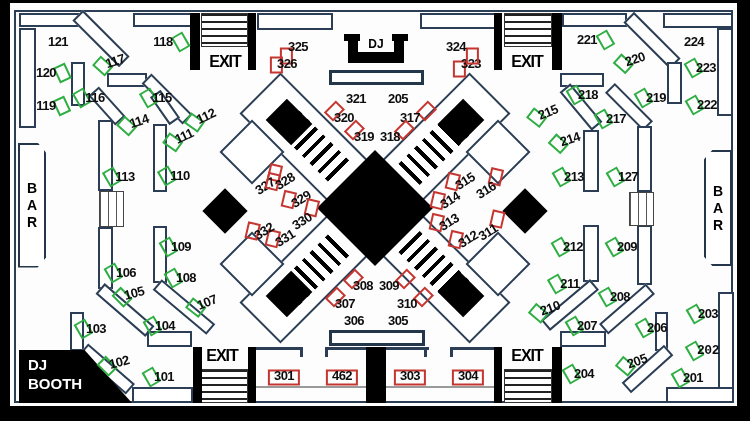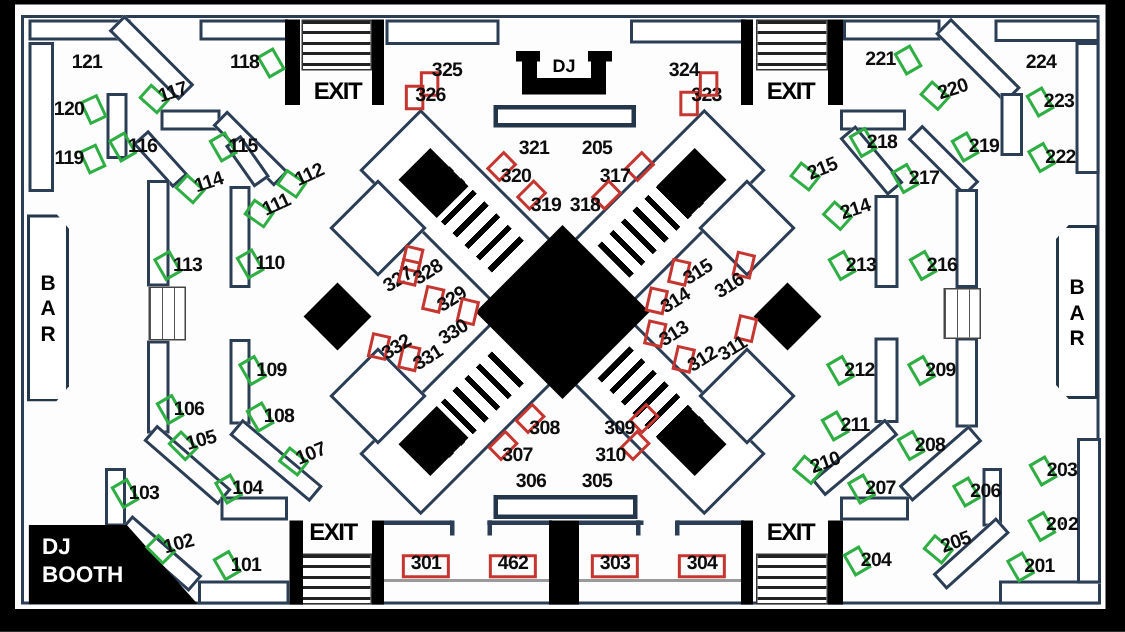--- a/index.html
+++ b/index.html
@@ -181,38 +181,38 @@
     <div class="table-label" style="left: 657px; top: 327px;"><span class="marker" style="width: 9px; height: 13px; left: calc(50% - 19.5px); top: calc(50% - 7.5px); border-color: rgb(46, 174, 67); transform: rotate(-30deg);"></span><span class="num">206</span></div>
     <div class="table-label" style="left: 587px; top: 325px;"><span class="marker" style="width: 9px; height: 13px; left: calc(50% - 19.5px); top: calc(50% - 7.5px); border-color: rgb(46, 174, 67); transform: rotate(-30deg);"></span><span class="num">207</span></div>
     <div class="table-label" style="left: 620px; top: 296px;"><span class="marker" style="width: 9px; height: 13px; left: calc(50% - 19.5px); top: calc(50% - 7.5px); border-color: rgb(46, 174, 67); transform: rotate(-30deg);"></span><span class="num">208</span></div>
     <div class="table-label" style="left: 627px; top: 246px;"><span class="marker" style="width: 9px; height: 13px; left: calc(50% - 19.5px); top: calc(50% - 7.5px); border-color: rgb(46, 174, 67); transform: rotate(-30deg);"></span><span class="num">209</span></div>
     <div class="table-label" style="left: 550px; top: 308px; transform: translate(-50%, -50%) rotate(-20deg);"><span class="marker" style="width: 9px; height: 13px; left: calc(50% - 19.5px); top: calc(50% - 7.5px); border-color: rgb(46, 174, 67); transform: rotate(-30deg);"></span><span class="num">210</span></div>
     <div class="table-label" style="left: 570px; top: 283px;"><span class="marker" style="width: 9px; height: 13px; left: calc(50% - 19.5px); top: calc(50% - 7.5px); border-color: rgb(46, 174, 67); transform: rotate(-30deg);"></span><span class="num">211</span></div>
     <div class="table-label" style="left: 573px; top: 246px;"><span class="marker" style="width: 9px; height: 13px; left: calc(50% - 19.5px); top: calc(50% - 7.5px); border-color: rgb(46, 174, 67); transform: rotate(-30deg);"></span><span class="num">212</span></div>
     <div class="table-label" style="left: 574px; top: 176px;"><span class="marker" style="width: 9px; height: 13px; left: calc(50% - 19.5px); top: calc(50% - 7.5px); border-color: rgb(46, 174, 67); transform: rotate(-30deg);"></span><span class="num">213</span></div>
     <div class="table-label" style="left: 570px; top: 139px; transform: translate(-50%, -50%) rotate(-18deg);"><span class="marker" style="width: 9px; height: 13px; left: calc(50% - 19.5px); top: calc(50% - 7.5px); border-color: rgb(46, 174, 67); transform: rotate(-30deg);"></span><span class="num">214</span></div>
     <div class="table-label" style="left: 548px; top: 112px; transform: translate(-50%, -50%) rotate(-22deg);"><span class="marker" style="width: 9px; height: 13px; left: calc(50% - 19.5px); top: calc(50% - 7.5px); border-color: rgb(46, 174, 67); transform: rotate(-30deg);"></span><span class="num">215</span></div>
-    <div class="table-label" style="left: 628px; top: 176px;"><span class="marker" style="width: 9px; height: 13px; left: calc(50% - 19.5px); top: calc(50% - 7.5px); border-color: rgb(46, 174, 67); transform: rotate(-30deg);"></span><span class="num">216</span></div>
+    <div class="table-label" style="left: 628px; top: 176px;"><span class="marker" style="width: 9px; height: 13px; left: calc(50% - 19.5px); top: calc(50% - 7.5px); border-color: rgb(46, 174, 67); transform: rotate(-30deg);"></span><span class="num">127</span></div>
     <div class="table-label" style="left: 616px; top: 118px;"><span class="marker" style="width: 9px; height: 13px; left: calc(50% - 19.5px); top: calc(50% - 7.5px); border-color: rgb(46, 174, 67); transform: rotate(-30deg);"></span><span class="num">217</span></div>
     <div class="table-label" style="left: 588px; top: 94px;"><span class="marker" style="width: 9px; height: 13px; left: calc(50% - 19.5px); top: calc(50% - 7.5px); border-color: rgb(46, 174, 67); transform: rotate(-30deg);"></span><span class="num">218</span></div>
     <div class="table-label" style="left: 656px; top: 97px;"><span class="marker" style="width: 9px; height: 13px; left: calc(50% - 19.5px); top: calc(50% - 7.5px); border-color: rgb(46, 174, 67); transform: rotate(-30deg);"></span><span class="num">219</span></div>
     <div class="table-label" style="left: 635px; top: 59px; transform: translate(-50%, -50%) rotate(-18deg);"><span class="marker" style="width: 9px; height: 13px; left: calc(50% - 19.5px); top: calc(50% - 7.5px); border-color: rgb(46, 174, 67); transform: rotate(-30deg);"></span><span class="num">220</span></div>
     <div class="table-label" style="left: 587px; top: 39px;"><span class="marker" style="width: 9px; height: 13px; left: calc(50% + 11.5px); top: calc(50% - 7.5px); border-color: rgb(46, 174, 67); transform: rotate(-30deg);"></span><span class="num">221</span></div>
     <div class="table-label" style="left: 707px; top: 104px;"><span class="marker" style="width: 9px; height: 13px; left: calc(50% - 19.5px); top: calc(50% - 7.5px); border-color: rgb(46, 174, 67); transform: rotate(-30deg);"></span><span class="num">222</span></div>
     <div class="table-label" style="left: 706px; top: 67px;"><span class="marker" style="width: 9px; height: 13px; left: calc(50% - 19.5px); top: calc(50% - 7.5px); border-color: rgb(46, 174, 67); transform: rotate(-30deg);"></span><span class="num">223</span></div>
     <div class="table-label" style="left: 694px; top: 41px;"><span class="num">224</span></div>
     <div class="table-label" style="left: 284px; top: 375px;"><span class="marker" style="width: 28px; height: 12px; left: calc(50% - 16px); top: calc(50% - 6px); border-color: rgb(198, 54, 49); transform: rotate(0deg);"></span><span class="num">301</span></div>
     <div class="table-label" style="left: 342px; top: 375px;"><span class="marker" style="width: 28px; height: 12px; left: calc(50% - 16px); top: calc(50% - 6px); border-color: rgb(198, 54, 49); transform: rotate(0deg);"></span><span class="num">462</span></div>
     <div class="table-label" style="left: 410px; top: 375px;"><span class="marker" style="width: 28px; height: 12px; left: calc(50% - 16px); top: calc(50% - 6px); border-color: rgb(198, 54, 49); transform: rotate(0deg);"></span><span class="num">303</span></div>
     <div class="table-label" style="left: 468px; top: 375px;"><span class="marker" style="width: 28px; height: 12px; left: calc(50% - 16px); top: calc(50% - 6px); border-color: rgb(198, 54, 49); transform: rotate(0deg);"></span><span class="num">304</span></div>
     <div class="table-label" style="left: 398px; top: 320px;"><span class="num">305</span></div>
     <div class="table-label" style="left: 354px; top: 320px;"><span class="num">306</span></div>
     <div class="table-label" style="left: 345px; top: 303px;"><span class="marker" style="width: 9px; height: 13px; left: calc(50% - 16.5px); top: calc(50% - 14.5px); border-color: rgb(198, 54, 49); transform: rotate(45deg);"></span><span class="num">307</span></div>
     <div class="table-label" style="left: 363px; top: 285px;"><span class="marker" style="width: 9px; height: 13px; left: calc(50% - 16.5px); top: calc(50% - 14.5px); border-color: rgb(198, 54, 49); transform: rotate(45deg);"></span><span class="num">308</span></div>
-    <div class="table-label" style="left: 389px; top: 285px; margin-left: 24px;"><span class="marker" style="width: 9px; height: 13px; left: calc(50% + 9.5px); top: calc(50% - 14.5px); border-color: rgb(198, 54, 49); transform: rotate(45deg);"></span><span class="num">309</span></div>
+    <div class="table-label" style="left: 389px; top: 285px;"><span class="marker" style="width: 9px; height: 13px; left: calc(50% + 9.5px); top: calc(50% - 14.5px); border-color: rgb(198, 54, 49); transform: rotate(45deg);"></span><span class="num">309</span></div>
     <div class="table-label" style="left: 407px; top: 303px;"><span class="marker" style="width: 9px; height: 13px; left: calc(50% + 9.5px); top: calc(50% - 14.5px); border-color: rgb(198, 54, 49); transform: rotate(45deg);"></span><span class="num">310</span></div>
     <div class="table-label" style="left: 488px; top: 232px; transform: translate(-50%, -50%) rotate(-32deg);"><span class="marker" style="width: 9px; height: 13px; left: calc(50% + 8.5px); top: calc(50% - 14.5px); border-color: rgb(198, 54, 49); transform: rotate(45deg);"></span><span class="num">311</span></div>
     <div class="table-label" style="left: 468px; top: 239px; transform: translate(-50%, -50%) rotate(-32deg);"><span class="marker" style="width: 9px; height: 13px; left: calc(50% - 17.5px); top: calc(50% - 14.5px); border-color: rgb(198, 54, 49); transform: rotate(45deg);"></span><span class="num">312</span></div>
     <div class="table-label" style="left: 449px; top: 222px; transform: translate(-50%, -50%) rotate(-32deg);"><span class="marker" style="width: 9px; height: 13px; left: calc(50% - 17.5px); top: calc(50% - 14.5px); border-color: rgb(198, 54, 49); transform: rotate(45deg);"></span><span class="num">313</span></div>
     <div class="table-label" style="left: 450px; top: 200px; transform: translate(-50%, -50%) rotate(-32deg);"><span class="marker" style="width: 9px; height: 13px; left: calc(50% - 17.5px); top: calc(50% - 14.5px); border-color: rgb(198, 54, 49); transform: rotate(45deg);"></span><span class="num">314</span></div>
     <div class="table-label" style="left: 465px; top: 181px; transform: translate(-50%, -50%) rotate(-32deg);"><span class="marker" style="width: 9px; height: 13px; left: calc(50% - 17.5px); top: calc(50% - 14.5px); border-color: rgb(198, 54, 49); transform: rotate(45deg);"></span><span class="num">315</span></div>
     <div class="table-label" style="left: 486px; top: 190px; transform: translate(-50%, -50%) rotate(-32deg);"><span class="marker" style="width: 9px; height: 13px; left: calc(50% + 8.5px); top: calc(50% - 14.5px); border-color: rgb(198, 54, 49); transform: rotate(45deg);"></span><span class="num">316</span></div>
     <div class="table-label" style="left: 410px; top: 117px;"><span class="marker" style="width: 9px; height: 13px; left: calc(50% + 9.5px); top: calc(50% - 14.5px); border-color: rgb(198, 54, 49); transform: rotate(45deg);"></span><span class="num">317</span></div>
     <div class="table-label" style="left: 390px; top: 136px;"><span class="marker" style="width: 9px; height: 13px; left: calc(50% + 7.5px); top: calc(50% - 14.5px); border-color: rgb(198, 54, 49); transform: rotate(45deg);"></span><span class="num">318</span></div>
     <div class="table-label" style="left: 364px; top: 136px;"><span class="marker" style="width: 9px; height: 13px; left: calc(50% - 16.5px); top: calc(50% - 14.5px); border-color: rgb(198, 54, 49); transform: rotate(45deg);"></span><span class="num">319</span></div>

